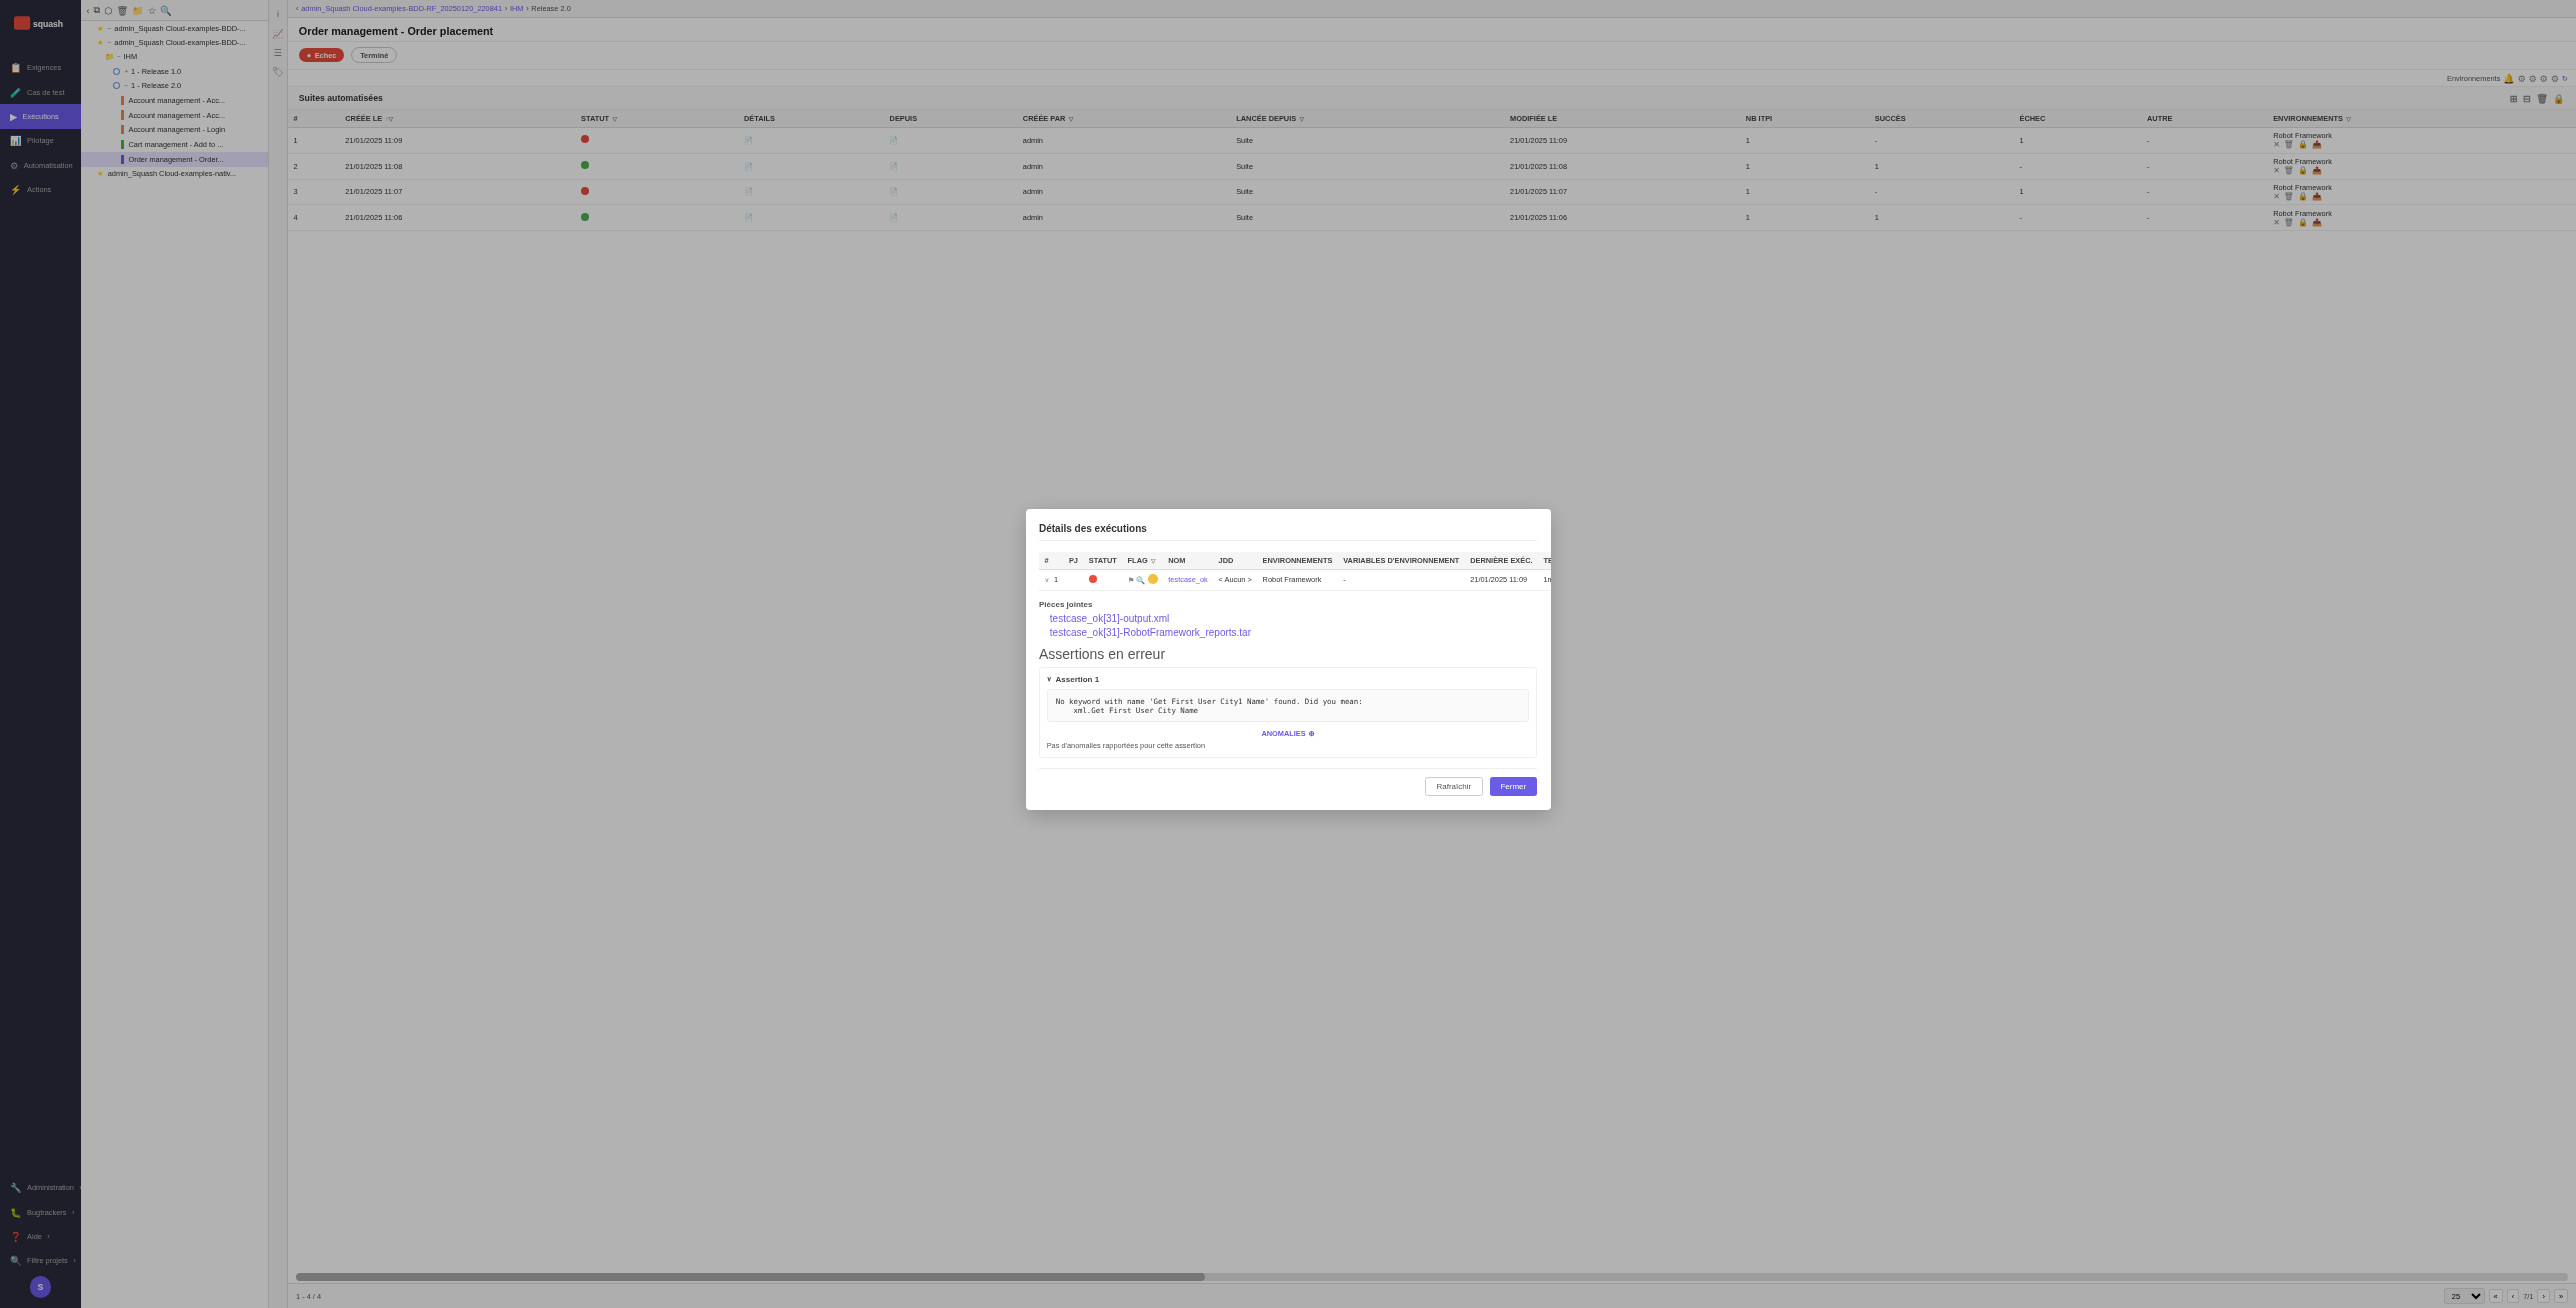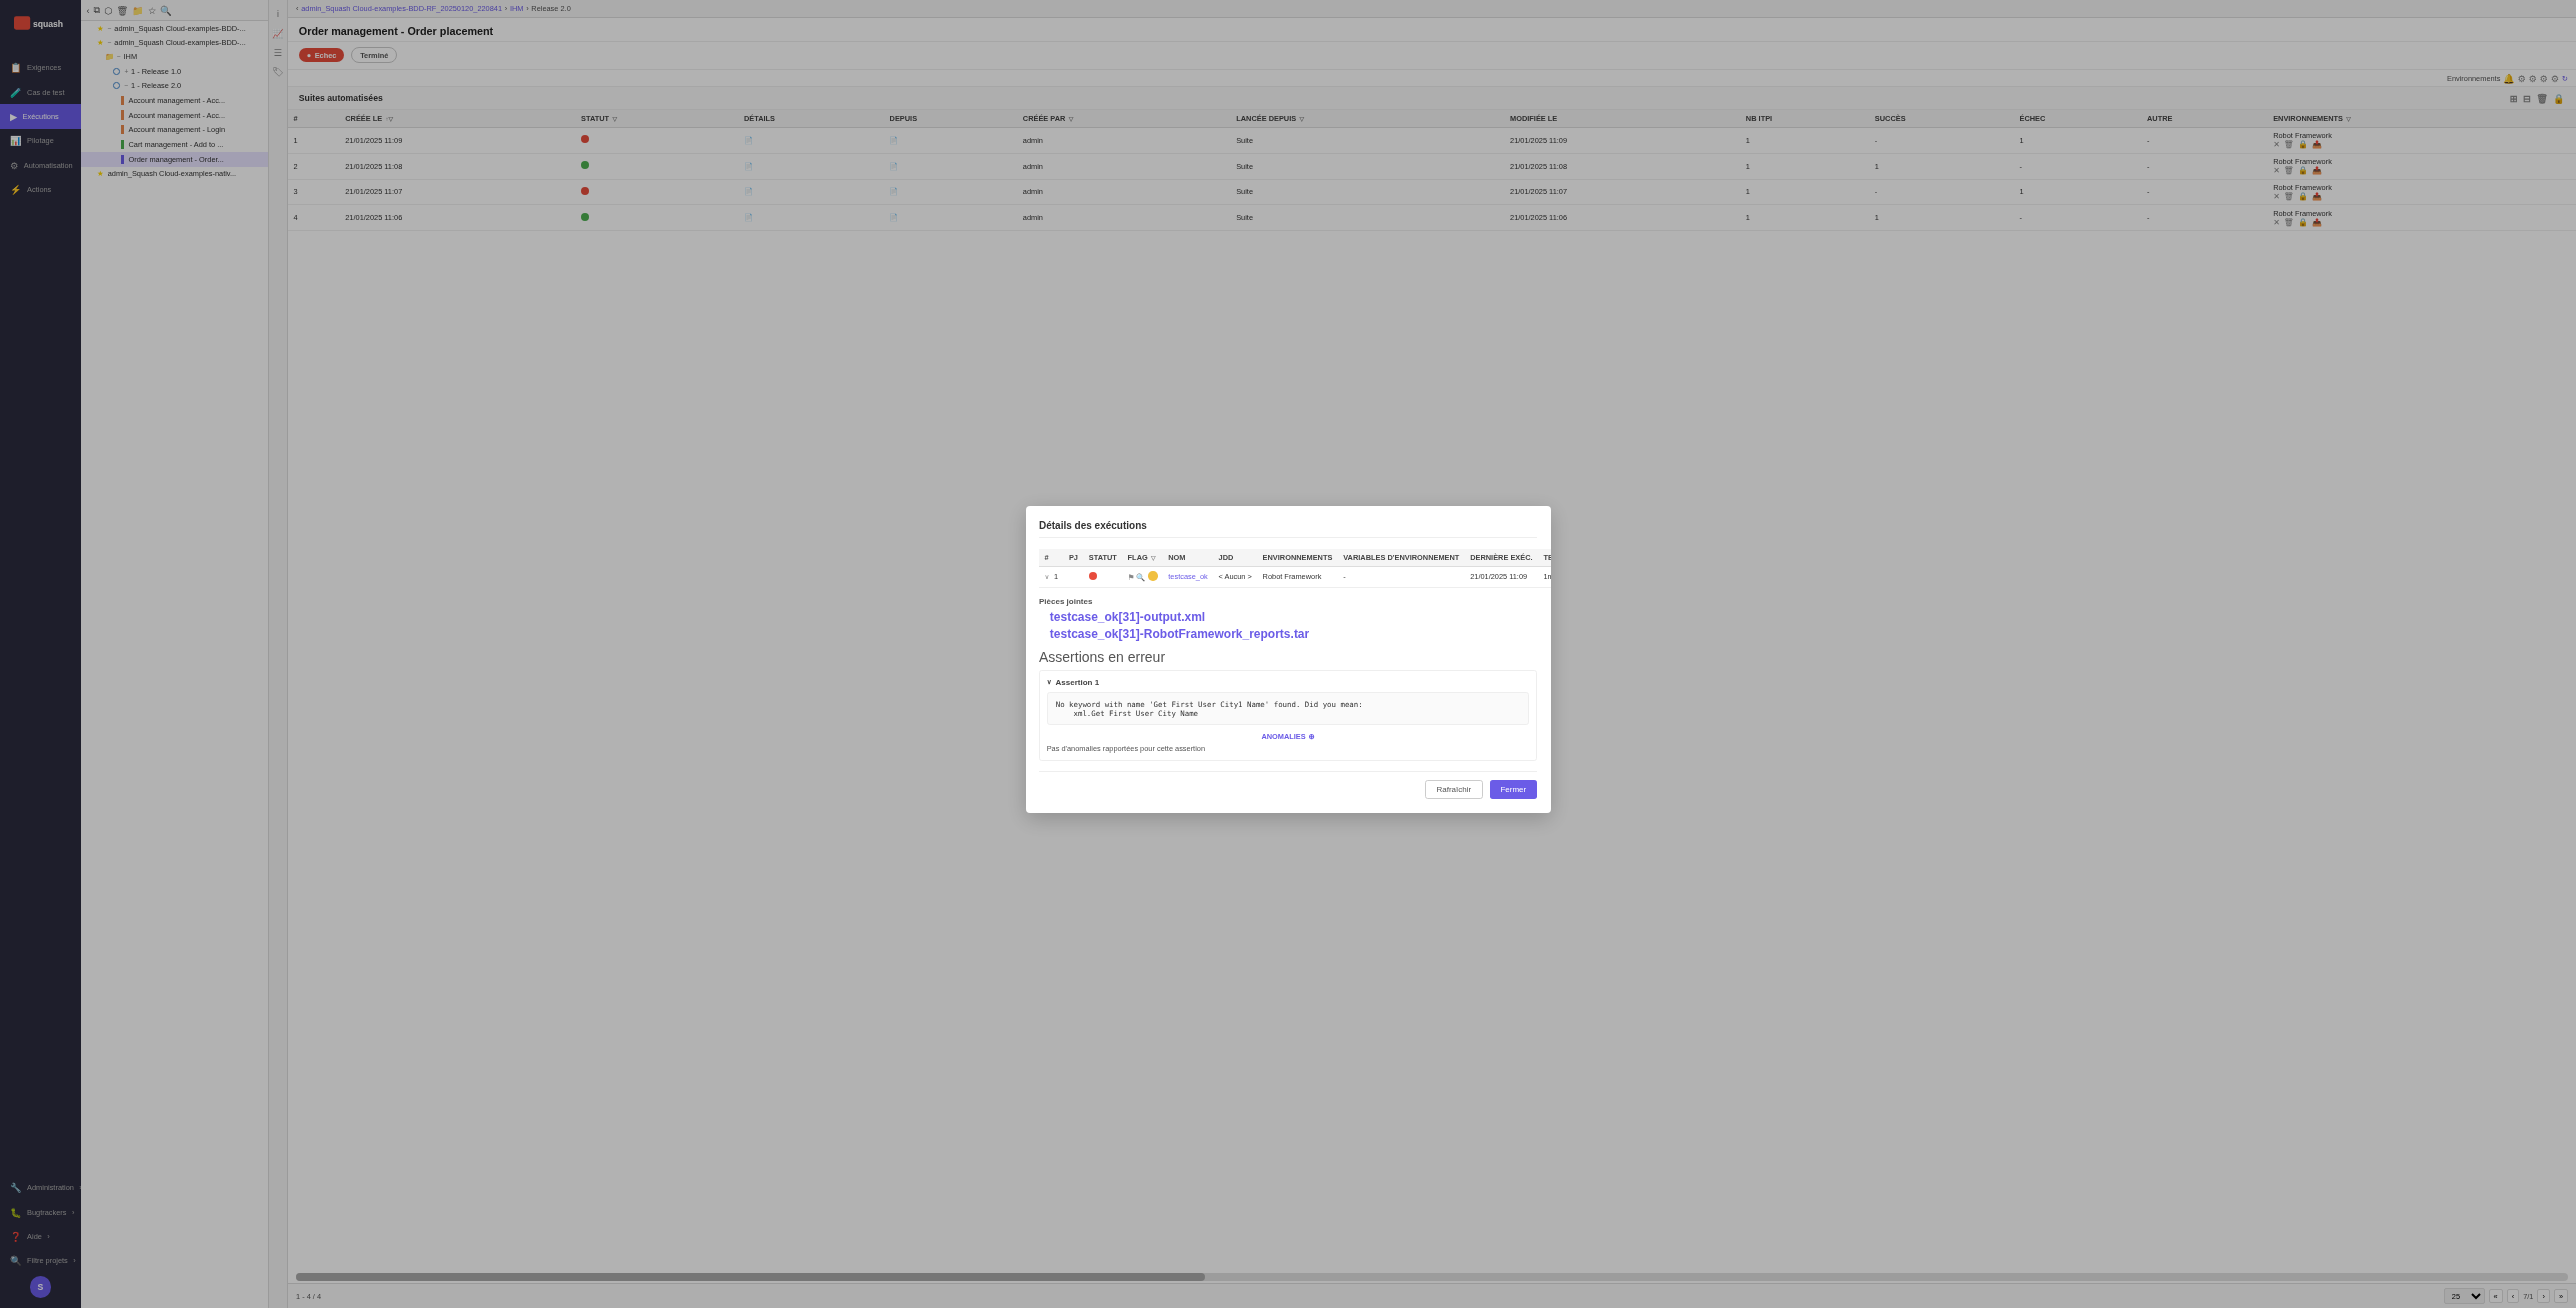--- a/index.html
+++ b/index.html
@@ -276,21 +276,21 @@
     .modal-row-expand { font-size: 6.7px; cursor: pointer; color: #888; margin-right: 2.7px; }
     .test-name-link { color: #6b5ce7; text-decoration: underline; cursor: pointer; }
     .section-label {
       font-size: 8px;
       font-weight: bold;
       color: #555;
       margin: 6.7px 0 4px;
     }
     .attachment-list { list-style: none; padding-left: 10.8px; }
     .attachment-list li { margin-bottom: 2.7px; }
-    .attachment-list a { color: #6b5ce7; text-decoration: none; font-size: 12px; font-weight: bold; }
+    .attachment-list a { color: #6b5ce7; text-decoration: none; font-size: 10px; }
     .assertions-section { margin-top: 8px; }
     .assertions-header {
       font-size: 14px;
       font-weight: normal;
       color: #555;
       margin-bottom: 5.4px;
     }
     .assertion-item {
       border: 0.7px solid #eee;
       border-radius: 2.7px;

